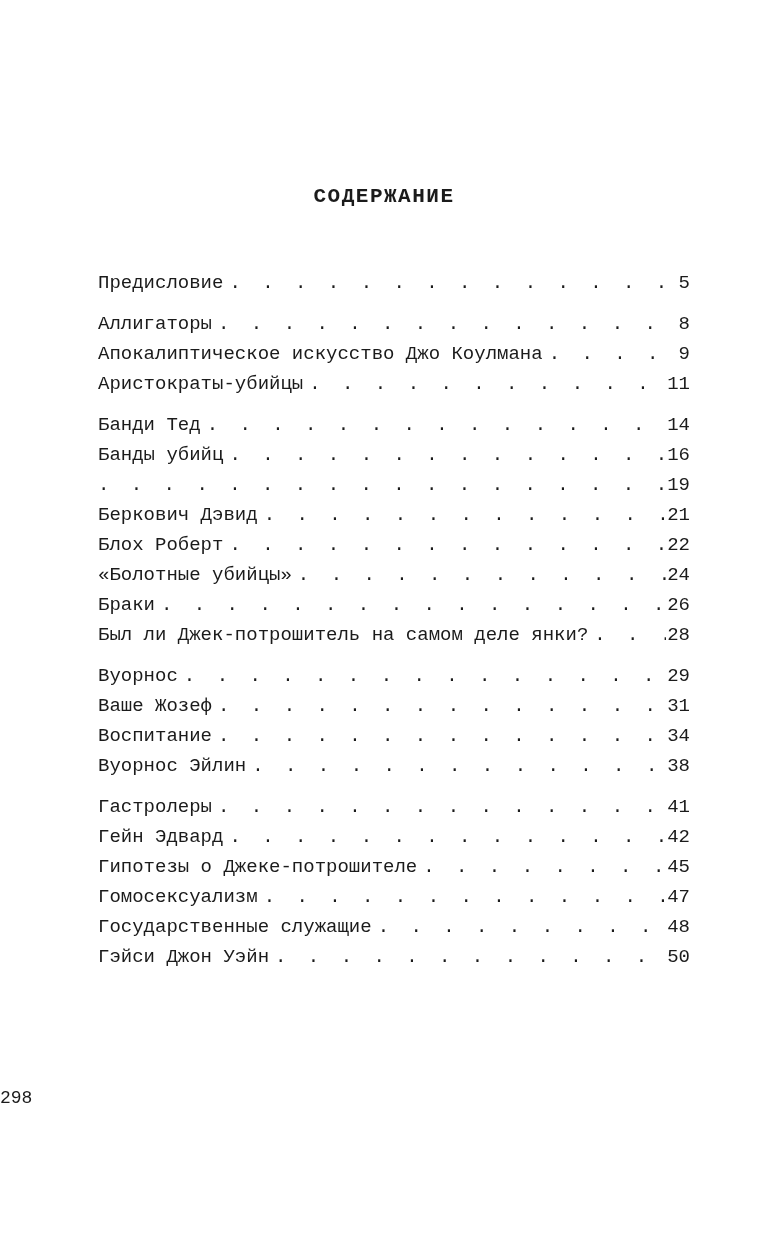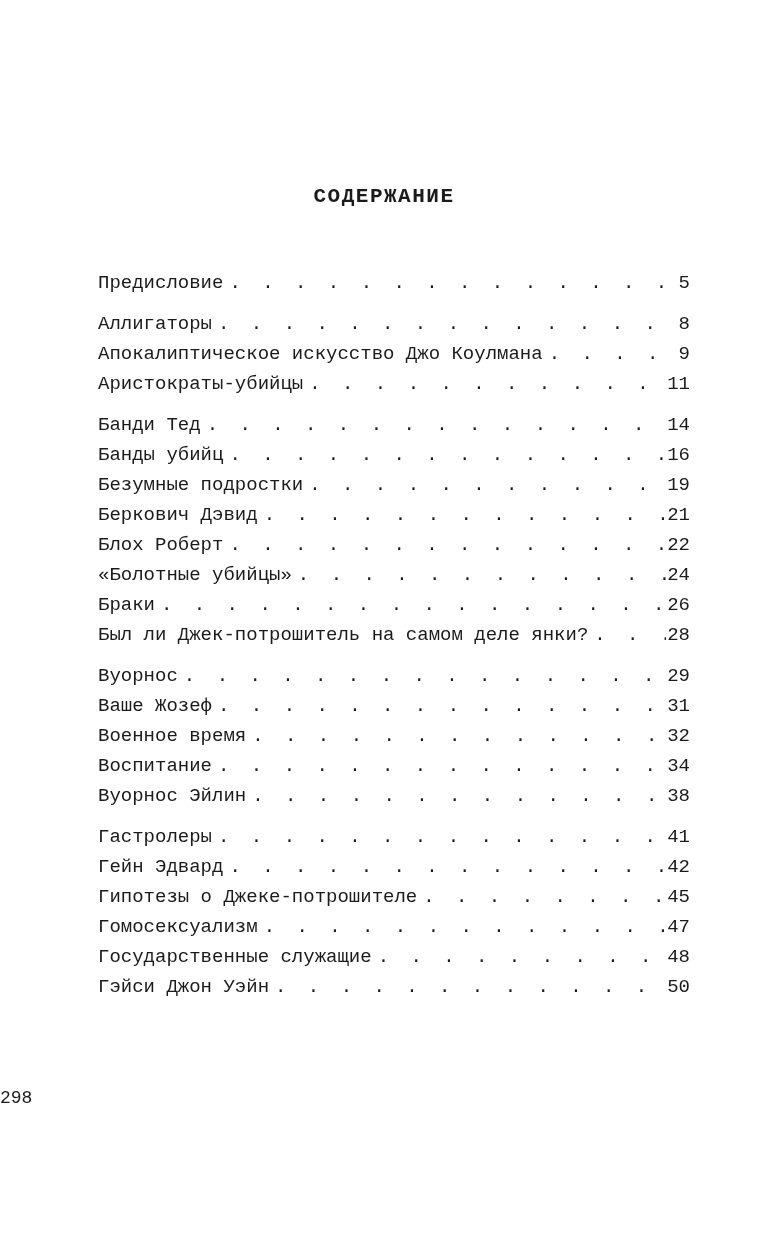--- a/index.html
+++ b/index.html
@@ -112,21 +112,20 @@
           <span class="toc-label">Банди Тед</span>
           <span class="dots"></span>
           <span class="toc-page">14</span>
         </div>
         <div class="toc-row">
           <span class="toc-label">Банды убийц</span>
           <span class="dots"></span>
           <span class="toc-page">16</span>
         </div>
         <div class="toc-row">
-          <span class="toc-label">Безумные подростки</span>
           <span class="dots"></span>
           <span class="toc-page">19</span>
         </div>
         <div class="toc-row">
           <span class="toc-label">Беркович Дэвид</span>
           <span class="dots"></span>
           <span class="toc-page">21</span>
         </div>
         <div class="toc-row">
           <span class="toc-label">Блох Роберт</span>
@@ -152,25 +151,20 @@
       <div class="toc-group">
         <div class="toc-row">
           <span class="toc-label">Вуорнос</span>
           <span class="dots"></span>
           <span class="toc-page">29</span>
         </div>
         <div class="toc-row">
           <span class="toc-label">Ваше Жозеф</span>
           <span class="dots"></span>
           <span class="toc-page">31</span>
-        </div>
-        <div class="toc-row">
-          <span class="toc-label">Военное время</span>
-          <span class="dots"></span>
-          <span class="toc-page">32</span>
         </div>
         <div class="toc-row">
           <span class="toc-label">Воспитание</span>
           <span class="dots"></span>
           <span class="toc-page">34</span>
         </div>
         <div class="toc-row">
           <span class="toc-label">Вуорнос Эйлин</span>
           <span class="dots"></span>
           <span class="toc-page">38</span>

